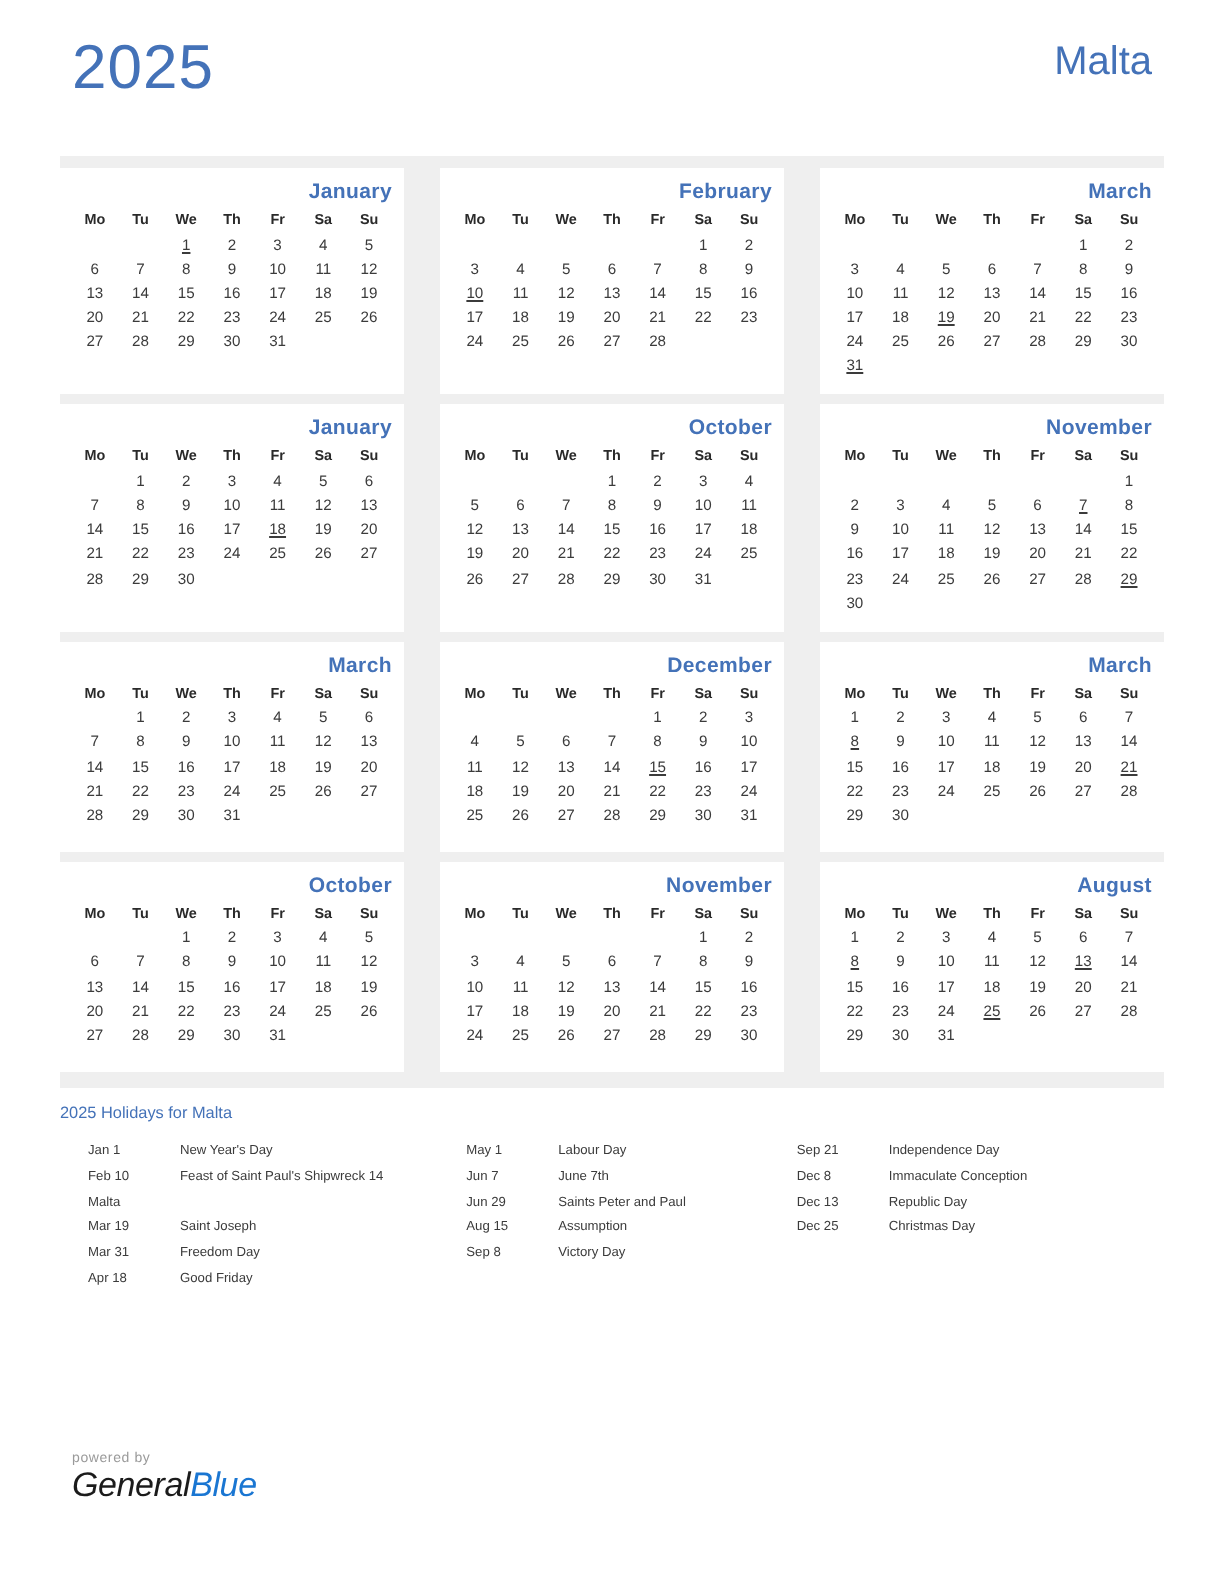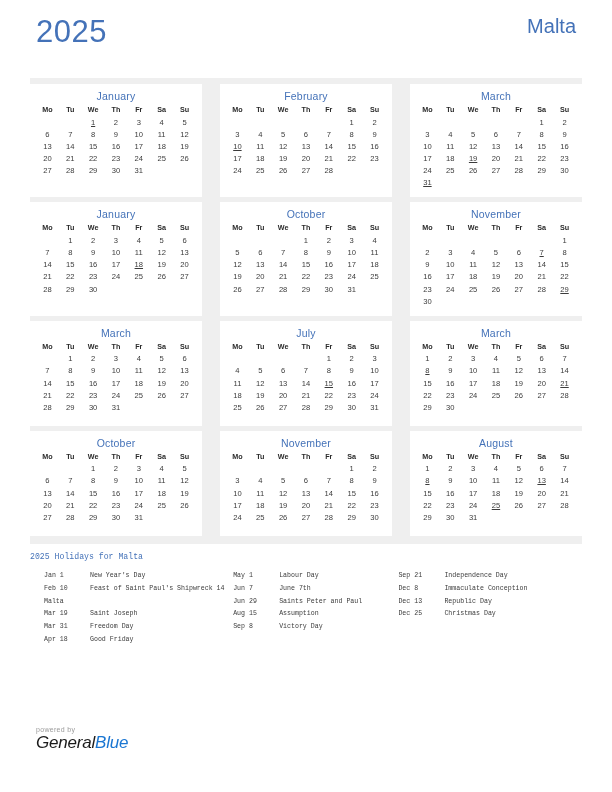--- a/index.html
+++ b/index.html
@@ -12,27 +12,27 @@
     height: 792px;
     font-family: "Liberation Sans", sans-serif;
     color: #3b3b3b;
     position: relative;
     overflow: hidden;
   }
 
   
   .header {
     position: absolute;
-    left: 0; top: 16px;
+    left: 0; top: 0;
     width: 612px;
     height: 78px;
     box-sizing: border-box;
     padding: 0 36px;
     display: flex;
-    align-items: flex-start;
+    align-items: center;
     justify-content: space-between;
   }
   .year-title {
     font-size: 31px;
     font-weight: 400;
     color: #4472b8;
     letter-spacing: 0.5px;
     line-height: 1;
     padding-bottom: 12px;
   }
@@ -62,24 +62,24 @@
   .month-row:last-child { margin-bottom: 0; gap: 12px; }
 
   .month-card {
     width: 172px;
     background: #ffffff;
     box-sizing: border-box;
     padding: 6px 6px 8px 6px;
     min-height: 105px;
   }
   .month-name {
-    text-align: center;
+    text-align: right;
     color: #4472b8;
     font-size: 10.5px;
-    font-weight: 400;
+    font-weight: 700;
     margin-bottom: 4px;
     letter-spacing: 0.2px;
   }
   table.month-table {
     width: 100%;
     border-collapse: collapse;
     table-layout: fixed;
   }
   table.month-table th {
     font-size: 7.2px;
@@ -107,21 +107,20 @@
     font-weight: bold;
   }
   td.empty { color: transparent; }
 
   
   .legend {
     position: absolute;
     left: 30px;
     top: 552px;
     width: 552px;
-    font-family: Liberation Mono, monospace;
   }
   .legend-title {
     color: #4472b8;
     font-size: 8.2px;
     margin-bottom: 12px;
     font-weight: 400;
   }
   .legend-cols {
     display: flex;
     align-items: flex-start;
@@ -634,21 +633,21 @@
               <td>30</td>
               <td>31</td>
               <td class="empty"></td>
               <td class="empty"></td>
               <td class="empty"></td>
             </tr>
           </tbody>
         </table>
       </div>
       <div class="month-card">
-        <div class="month-name">July</div>
+        <div class="month-name">December</div>
         <table class="month-table">
           <thead>
             <tr>
               <th>Mo</th>
               <th>Tu</th>
               <th>We</th>
               <th>Th</th>
               <th>Fr</th>
               <th>Sa</th>
               <th>Su</th>

